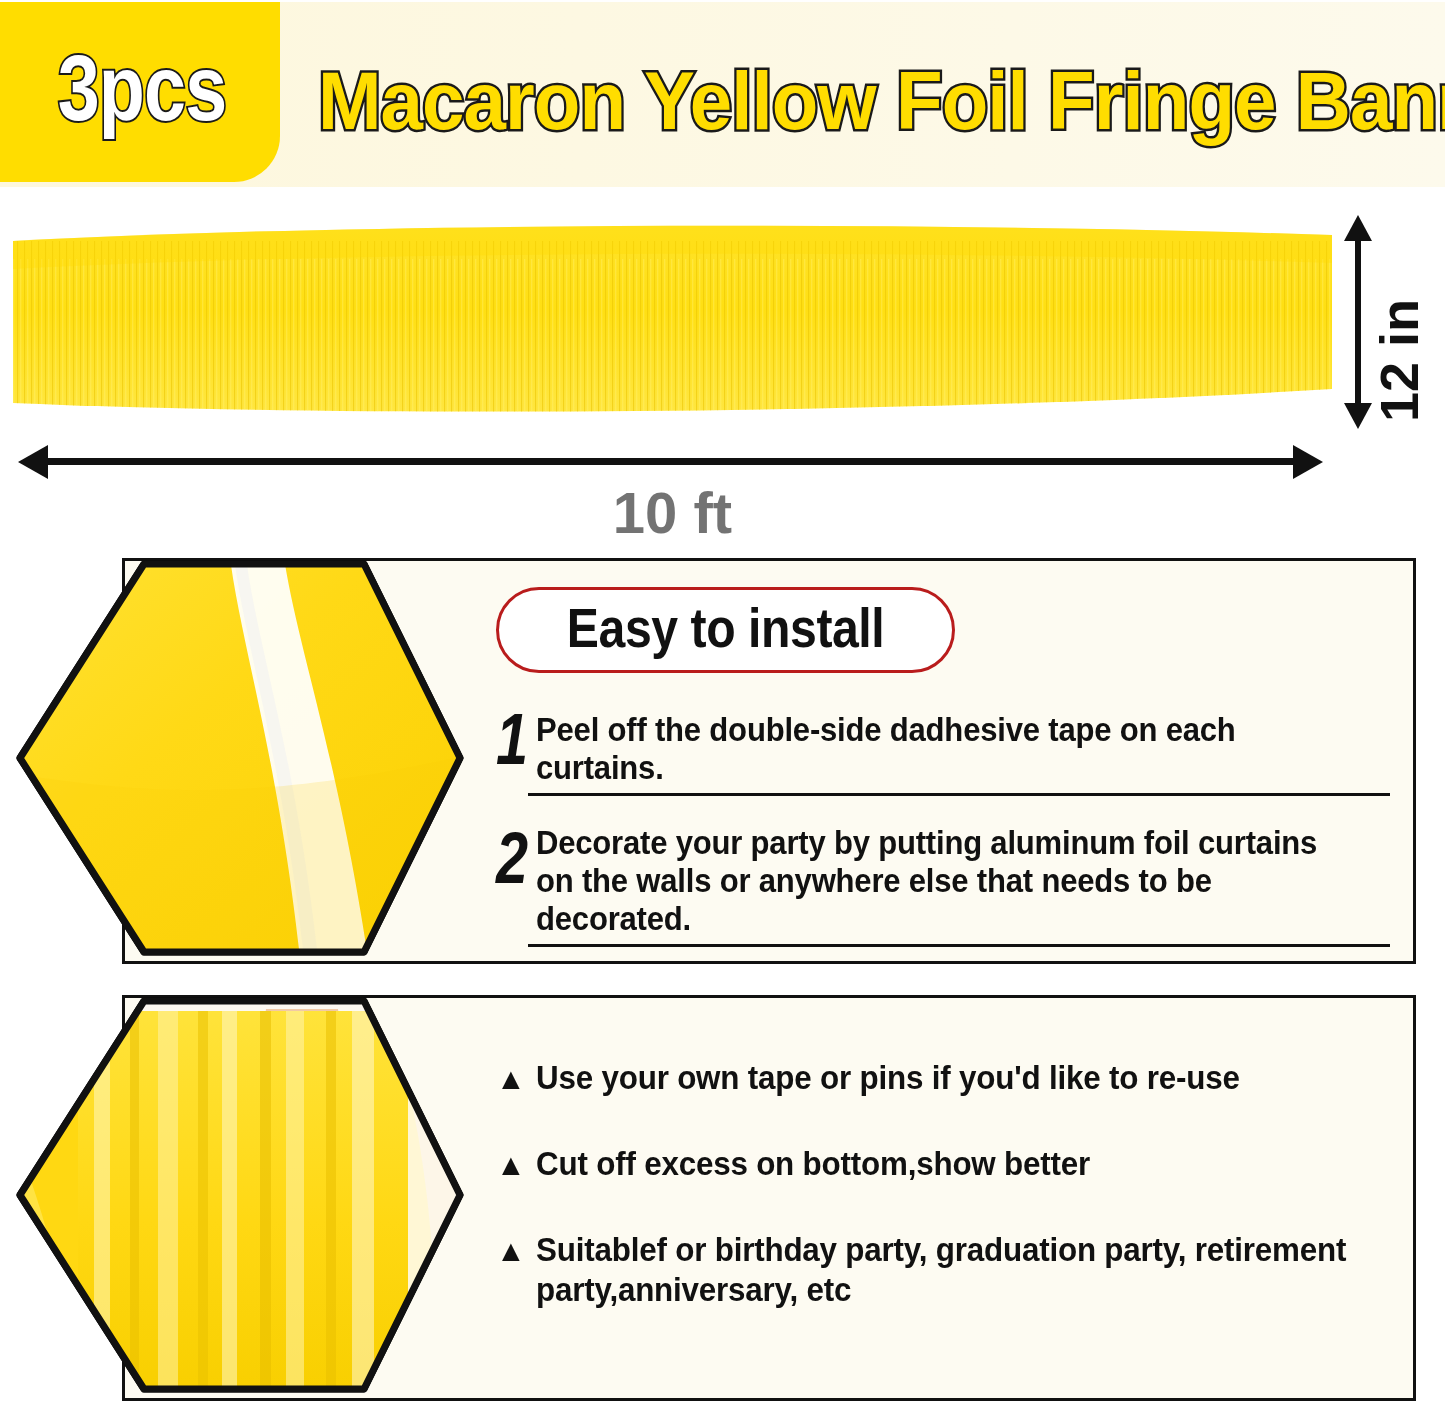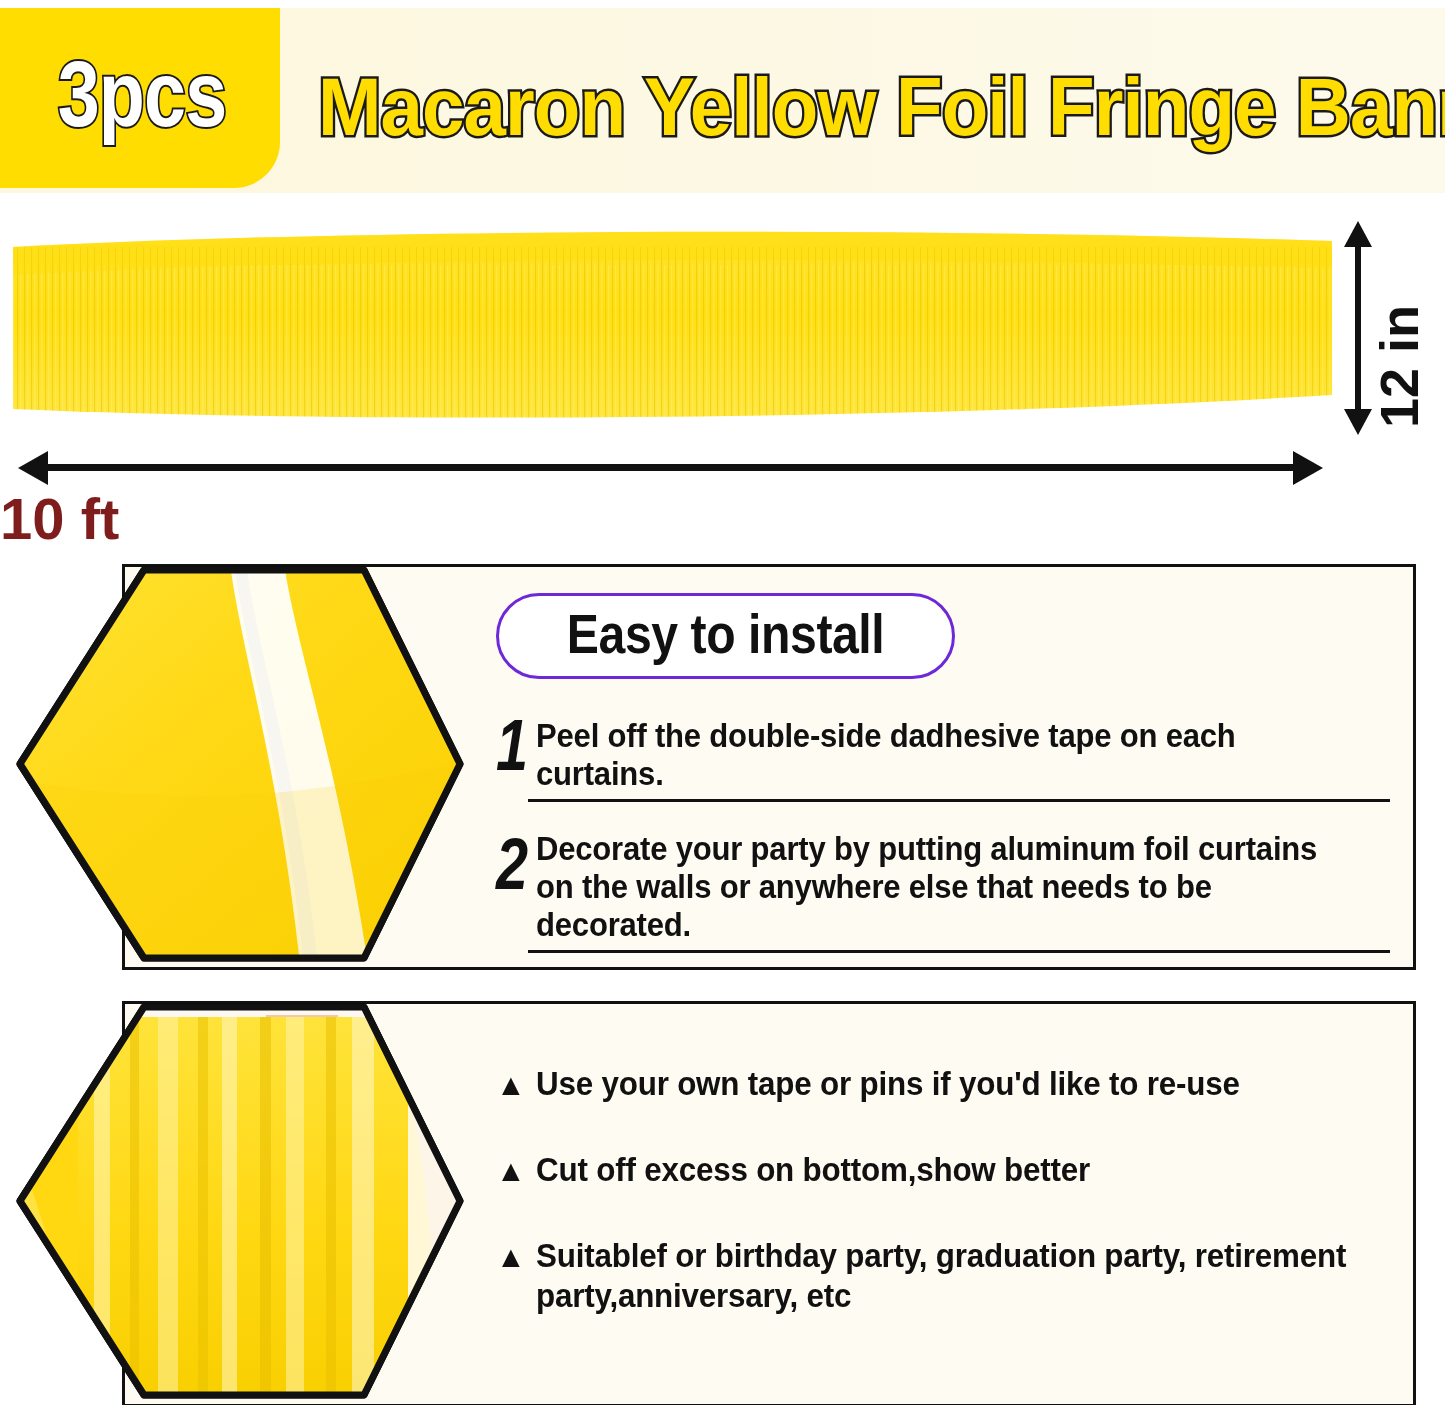--- a/index.html
+++ b/index.html
@@ -3,21 +3,21 @@
 <meta charset="utf-8">
 <style>
   html,body{margin:0;padding:0;}
   body{
     width:1445px;height:1405px;
     background:#ffffff;
     font-family:"Liberation Sans", sans-serif;
     overflow:hidden;
     position:relative;
   }
-  .stage{position:absolute;left:0;top:8px;width:1445px;height:997px;background:#ffffff;}
+  .stage{position:absolute;left:0;top:2px;width:1445px;height:997px;background:#ffffff;}
 
   
   .header{position:absolute;left:0;top:0;width:1445px;height:185px;
     background:linear-gradient(to right,#fdf7dd 0%,#fdf8e2 40%,#fdfaec 100%);}
   .badge{position:absolute;left:0;top:0;width:280px;height:180px;background:#ffdd00;
     border-bottom-right-radius:46px;}
   .badge-label{position:absolute;left:22px;top:36px;width:240px;text-align:center;
     font-family:"Liberation Sans", sans-serif;
     font-size:92px;line-height:100px;font-weight:bold;color:#ffffff;
     transform:scaleX(.82);transform-origin:center center;
@@ -46,38 +46,38 @@
   .dim-v-label{position:absolute;left:1368px;top:235px;
      font-size:54px;font-weight:bold;color:#111;white-space:nowrap;
      transform:rotate(-90deg);transform-origin:left top;letter-spacing:0px;}
 
   .dim-h{position:absolute;left:18px;top:258px;width:1305px;height:34px;}
   .dim-h .shaft{position:absolute;left:16px;top:13px;width:calc(100% - 32px);height:7px;background:#111;}
   .dim-h .ah-left{position:absolute;left:0;top:0;width:0;height:0;
      border-top:17px solid transparent;border-bottom:17px solid transparent;border-right:30px solid #111;}
   .dim-h .ah-right{position:absolute;right:0;top:0;width:0;height:0;
      border-top:17px solid transparent;border-bottom:17px solid transparent;border-left:30px solid #111;}
-  .dim-h-label{position:absolute;left:0;top:292px;width:1345px;text-align:left;
-     font-size:58px;font-weight:bold;color:#7f1d1d;}
+  .dim-h-label{position:absolute;left:0;top:292px;width:1345px;text-align:center;
+     font-size:58px;font-weight:bold;color:#737373;}
 
   
   .panel{position:absolute;background:#fdfbf2;border:3px solid #111;}
   .panel-1{left:122px;top:556px;width:1288px;height:400px;}
   .panel-2{left:122px;top:993px;width:1288px;height:400px;}
 
   .hex{position:absolute;width:464px;height:400px;z-index:5;
     filter:drop-shadow(0 0 0 #000);}
   .hex-1{left:8px;top:556px;}
   .hex-2{left:8px;top:993px;}
 
   .panel-body{position:absolute;z-index:6;}
   .body-1{left:496px;top:585px;width:900px;}
   .body-2{left:496px;top:1022px;width:900px;}
 
-  .pill{display:inline-block;background:#ffffff;border:3px solid #6d28d9;border-radius:48px;
+  .pill{display:inline-block;background:#ffffff;border:3px solid #b91c1c;border-radius:48px;
     padding:8px 42px 12px 42px;}
   .pill-text{font-size:56px;line-height:60px;font-weight:bold;color:#111;
     transform:scaleX(.86);transform-origin:center center;display:inline-block;
     letter-spacing:-.5px;}
 
   .steps{margin-top:30px;width:900px;}
   .step{display:flex;align-items:flex-start;}
   .step-num{font-size:72px;line-height:64px;font-weight:bold;color:#111;
     font-style:italic;transform:scaleX(.8);transform-origin:left top;
     width:40px;flex:0 0 40px;margin-top:4px;}

